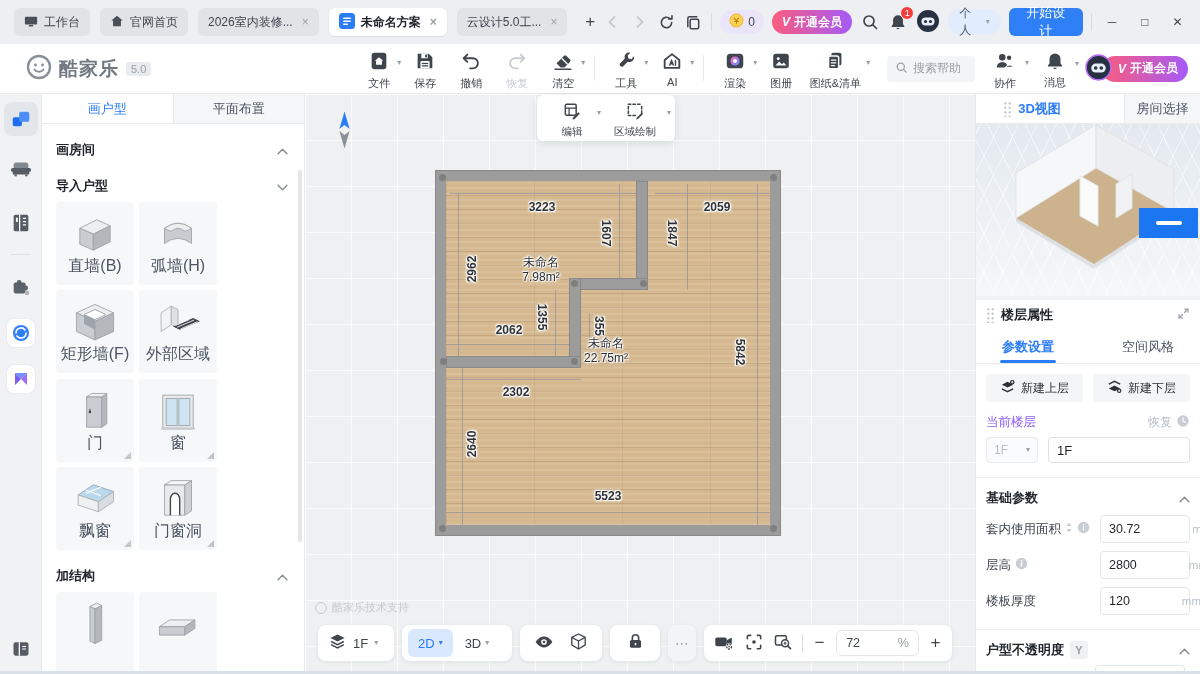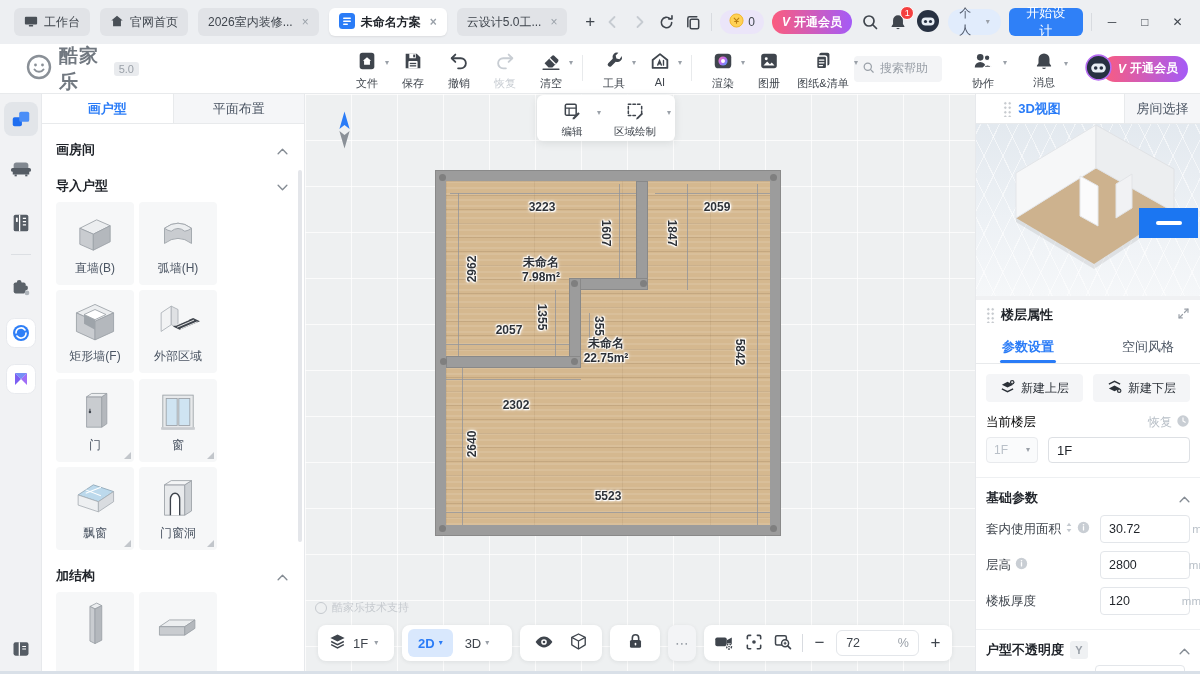--- a/index.html
+++ b/index.html
@@ -29,44 +29,44 @@
 .toolbar{height:50px;background:#fff;border-bottom:1px solid #e8eaec;display:flex;align-items:center;}
 .logo{display:flex;align-items:center;margin-left:26px;gap:7px;}
 .logo-text{font-size:19px;font-weight:bold;color:#717880;letter-spacing:1px;}
 .ver-badge{background:#e9ebee;color:#9aa0a8;font-size:11px;padding:1px 5px;border-radius:3px;}
 .tools{display:flex;align-items:flex-start;margin-left:205px;}
 .tool{width:46px;display:flex;flex-direction:column;align-items:center;gap:1px;position:relative;padding-top:3px;}
 .tool .lbl{font-size:11px;color:#3f454d;white-space:nowrap;}
 .tool .caret{position:absolute;right:1px;top:12px;}
 .tool.disabled .lbl{color:#c8cdd3;}
 .tdiv{width:1px;height:26px;background:#e8eaec;margin:8px 8px 0;}
-.right-cluster{margin-left:auto;display:flex;align-items:center;gap:21px;padding-right:12px;}
+.right-cluster{margin-left:auto;display:flex;align-items:center;gap:10px;padding-right:12px;}
 .search-box{width:88px;height:26px;background:#f3f4f6;border-radius:4px;display:flex;align-items:center;gap:5px;padding:0 8px;color:#9aa0a8;font-size:12px;}
 .t-vip{display:flex;align-items:center;}
 .t-vip .vip-pill{height:26px;border-radius:13px;margin-left:-10px;padding-left:16px;}
 
 
 .workarea{position:absolute;top:94px;left:0;right:0;bottom:0;}
 .rail{position:absolute;left:0;top:0;bottom:0;width:42px;background:#f1f2f4;border-right:1px solid #e7e9ec;}
 .rail-item{position:absolute;left:4px;width:34px;height:34px;display:flex;align-items:center;justify-content:center;border-radius:8px;}
 .rail-item.active{background:#e2e5e9;}
 .rail-div{position:absolute;left:11px;width:20px;height:1px;background:#dcdfe3;}
 
 
 .sidepanel{position:absolute;left:42px;top:0;bottom:0;width:263px;background:#fff;border-right:1px solid #e7e9ec;}
 .sp-tabs{height:30px;display:flex;border-bottom:1px solid #e8eaec;}
 .sp-tab{flex:1;display:flex;align-items:center;justify-content:center;font-size:13px;}
-.sp-tab.active{color:#2a7cf7;font-weight:bold;background:#fff;}
+.sp-tab.active{color:#2a7cf7;font-weight:normal;background:#fff;}
 .sp-tab.inactive{background:#f5f6f8;color:#4b5563;border-left:1px solid #e8eaec;}
 .sp-body{padding:0 8px 0 14px;position:relative;height:calc(100% - 30px);overflow:hidden;}
 .sec-head{display:flex;align-items:center;justify-content:space-between;margin-top:16px;height:20px;font-size:13px;font-weight:bold;color:#1f2329;padding-right:8px;}
 .cards{display:flex;flex-wrap:wrap;gap:5px;margin-top:6px;}
 .card{width:78px;height:83px;background:#f6f7f8;border-radius:4px;position:relative;display:flex;flex-direction:column;align-items:center;justify-content:flex-end;}
 .card svg{position:absolute;top:6px;left:50%;transform:translateX(-50%);}
-.clbl{font-size:12px;color:#4b5563;margin-bottom:8px;}
+.clbl{font-size:16px;color:#4b5563;margin-bottom:8px;}
 .corner{position:absolute;right:3px;bottom:3px;width:0;height:0;border-left:7px solid transparent;border-bottom:7px solid #c2c6cb;}
 .sp-scrollbar{position:absolute;right:2px;top:46px;width:4px;height:372px;background:#e4e6ea;border-radius:2px;}
 
 
 .canvas{position:absolute;left:305px;right:225px;top:0;bottom:0;background-color:#eef0f1;
  background-image:linear-gradient(rgba(255,255,255,.75) 1px,transparent 1px),linear-gradient(90deg,rgba(255,255,255,.75) 1px,transparent 1px);
  background-size:46px 46px;}
 .edit-toolbar{position:absolute;left:232px;top:1px;height:46px;background:#fff;border-radius:6px;box-shadow:0 2px 8px rgba(31,35,41,.10);display:flex;align-items:flex-start;padding:4px 8px 0;gap:4px;}
 .edit-item{width:54px;display:flex;flex-direction:column;align-items:center;gap:1px;position:relative;padding-top:2px;}
 .edit-item .lbl{font-size:10.5px;color:#3f454d;white-space:nowrap;}
@@ -79,29 +79,29 @@
   repeating-linear-gradient(180deg,rgba(255,255,255,.10) 0 2px,rgba(0,0,0,0) 2px 6px),
   repeating-linear-gradient(180deg,rgba(121,92,58,.18) 0 1px,transparent 1px 14px),
   repeating-linear-gradient(90deg,rgba(121,92,58,.10) 0 1px,transparent 1px 88px);}
 .iwall{position:absolute;background:#9c9c9c;outline:1px solid rgba(118,118,118,.5);outline-offset:-1px;}
 .wdot{position:absolute;width:7px;height:7px;border-radius:50%;background:#7f7f7f;}
 .dimline{position:absolute;background:#8f9399;opacity:.75;}
 .dim{position:absolute;font-size:12px;font-weight:bold;color:#2e3238;white-space:nowrap;transform:translate(-50%,-50%);
  text-shadow:0 0 2px #fff,0 0 3px #fff,0 0 4px #fff,1px 1px 1px #fff,-1px -1px 1px #fff;}
 .dim.r90{transform:translate(-50%,-50%) rotate(90deg);}
 .dim.rm90{transform:translate(-50%,-50%) rotate(-90deg);}
-.room-label{position:absolute;transform:translate(-50%,-50%);text-align:center;font-size:12px;font-weight:bold;color:#2b2f36;line-height:15px;white-space:nowrap;
+.room-label{position:absolute;transform:translate(-50%,-50%);text-align:center;font-size:12px;font-weight:normal;color:#2b2f36;line-height:15px;white-space:nowrap;
  text-shadow:0 0 2px #fff,0 0 3px #fff,0 0 4px #fff,1px 1px 1px #fff,-1px -1px 1px #fff;}
 
 .watermark{position:absolute;left:10px;top:506px;display:flex;align-items:center;gap:5px;color:#c6cacf;font-size:11px;}
 .wm-circle{width:12px;height:12px;border-radius:50%;border:1.5px solid #c6cacf;display:inline-block;}
 
 .bbar-group{position:absolute;top:531px;height:36px;background:#fff;border-radius:8px;box-shadow:0 1px 4px rgba(31,35,41,.08);display:flex;align-items:center;}
 .bbar-label{font-size:13px;color:#3f454d;}
-.mode-2d{height:28px;border-radius:6px;background:#d9e8fd;color:#2a7cf7;font-weight:bold;font-size:13px;display:flex;align-items:center;gap:4px;padding:0 10px;margin:0 2px 0 4px;}
+.mode-2d{height:28px;border-radius:6px;background:#d9e8fd;color:#2a7cf7;font-weight:normal;font-size:13px;display:flex;align-items:center;gap:4px;padding:0 10px;margin:0 2px 0 4px;}
 .mode-2d .caret{color:#2a7cf7;}
 .mode-3d{display:flex;align-items:center;gap:4px;padding:0 10px;font-size:13px;color:#3f454d;}
 .zoombox{width:86px;height:26px;border:1px solid #e3e6ea;border-radius:6px;display:flex;align-items:center;padding:0 9px;font-size:12.5px;color:#3f454d;}
 .zoombox .pct{margin-left:auto;color:#9aa0a8;}
 .pm{font-size:17px;color:#3f454d;width:16px;text-align:center;}
 .more-dots{font-size:14px;color:#9aa0a8;}
 
 
 .rightpanel{position:absolute;right:0;top:0;bottom:0;width:225px;background:#fff;border-left:1px solid #e7e9ec;}
 .rp-tabs{height:30px;display:flex;border-bottom:1px solid #e8eaec;gap:36px;}
@@ -120,21 +120,21 @@
 .fp-head{height:30px;display:flex;align-items:center;gap:6px;padding:0 10px;}
 .fp-title{font-size:13px;font-weight:bold;color:#1f2329;}
 .fp-expand{margin-left:auto;}
 .fp-tabs{height:34px;display:flex;align-items:stretch;border-bottom:1px solid #e8eaec;padding:0 26px;justify-content:space-between;}
 .fp-tab{display:flex;align-items:center;font-size:13px;color:#4b5563;position:relative;}
 .fp-tab.active{color:#2a7cf7;font-weight:bold;}
 .fp-tab.active::after{content:"";position:absolute;left:-2px;right:-2px;bottom:0;height:3px;border-radius:2px;background:#2a7cf7;}
 .fp-btns{display:flex;gap:10px;padding:10px 10px 0;}
 .fp-btn{flex:1;height:28px;background:#f4f5f7;border-radius:4px;display:flex;align-items:center;justify-content:center;gap:6px;font-size:12px;color:#2b3138;}
 .fp-row{display:flex;align-items:center;padding:0 10px;margin-top:12px;}
-.fp-label{font-size:12.5px;color:#000000;}
+.fp-label{font-size:12.5px;color:#8b5cf6;}
 .restore{margin-left:auto;display:flex;align-items:center;gap:4px;color:#b9c0c8;font-size:12px;}
 .floor-row{display:flex;align-items:center;padding:0 10px;margin-top:6px;gap:10px;}
 .mini-select{width:52px;height:26px;border:1px solid #e8eaed;background:#fafbfc;border-radius:4px;display:flex;align-items:center;justify-content:space-between;padding:0 7px;color:#b9c0c8;font-size:12px;}
 .floor-input{flex:1;height:26px;border:1px solid #dde0e4;border-radius:4px;font-size:13px;color:#1f2329;padding:0 8px;font-family:inherit;outline:none;width:100%;background:#fff;}
 .hdiv{height:1px;background:#eef0f2;margin-top:14px;}
 .bp-head{display:flex;justify-content:space-between;align-items:center;padding:0 10px;margin-top:11px;font-size:13px;font-weight:bold;color:#1f2329;}
 .param-row{display:flex;align-items:center;padding:0 10px;margin-top:8px;height:28px;}
 .plabel{font-size:12.5px;color:#3f454d;display:flex;align-items:center;gap:4px;}
 .pinput{margin-left:auto;width:90px;height:28px;border:1px solid #e3e6ea;border-radius:4px;display:flex;align-items:center;padding:0 8px;font-size:12.5px;}
 .pinput .val{flex:1;text-align:right;padding-right:8px;color:#1f2329;}
@@ -630,24 +630,24 @@
     <div class="dimline" style="left:141px;top:285px;width:135px;height:1px;"></div>
     <div class="dimline" style="left:452px;top:90px;width:1px;height:341px;"></div>
     <div class="dimline" style="left:141px;top:418px;width:324px;height:1px;"></div>
 
     <span class="dim" style="left:237px;top:113px;">3223</span>
     <span class="dim" style="left:412px;top:113px;">2059</span>
     <span class="dim r90" style="left:301px;top:139px;">1607</span>
     <span class="dim r90" style="left:367px;top:139px;">1847</span>
     <span class="dim rm90" style="left:167px;top:175px;">2962</span>
     <span class="dim r90" style="left:237px;top:223px;">1355</span>
-    <span class="dim" style="left:204px;top:236px;">2057</span>
+    <span class="dim" style="left:204px;top:236px;">2062</span>
     <span class="dim r90" style="left:294px;top:232px;">355</span>
     <span class="dim r90" style="left:435px;top:258px;">5842</span>
-    <span class="dim" style="left:211px;top:311px;">2302</span>
+    <span class="dim" style="left:211px;top:298px;">2302</span>
     <span class="dim rm90" style="left:167px;top:350px;">2640</span>
     <span class="dim" style="left:303px;top:402px;">5523</span>
 
     <div class="room-label" style="left:236px;top:176px;">
       <div>未命名</div>
       <div>7.98m²</div>
     </div>
     <div class="room-label" style="left:301px;top:257px;">
       <div>未命名</div>
       <div>22.75m²</div>

